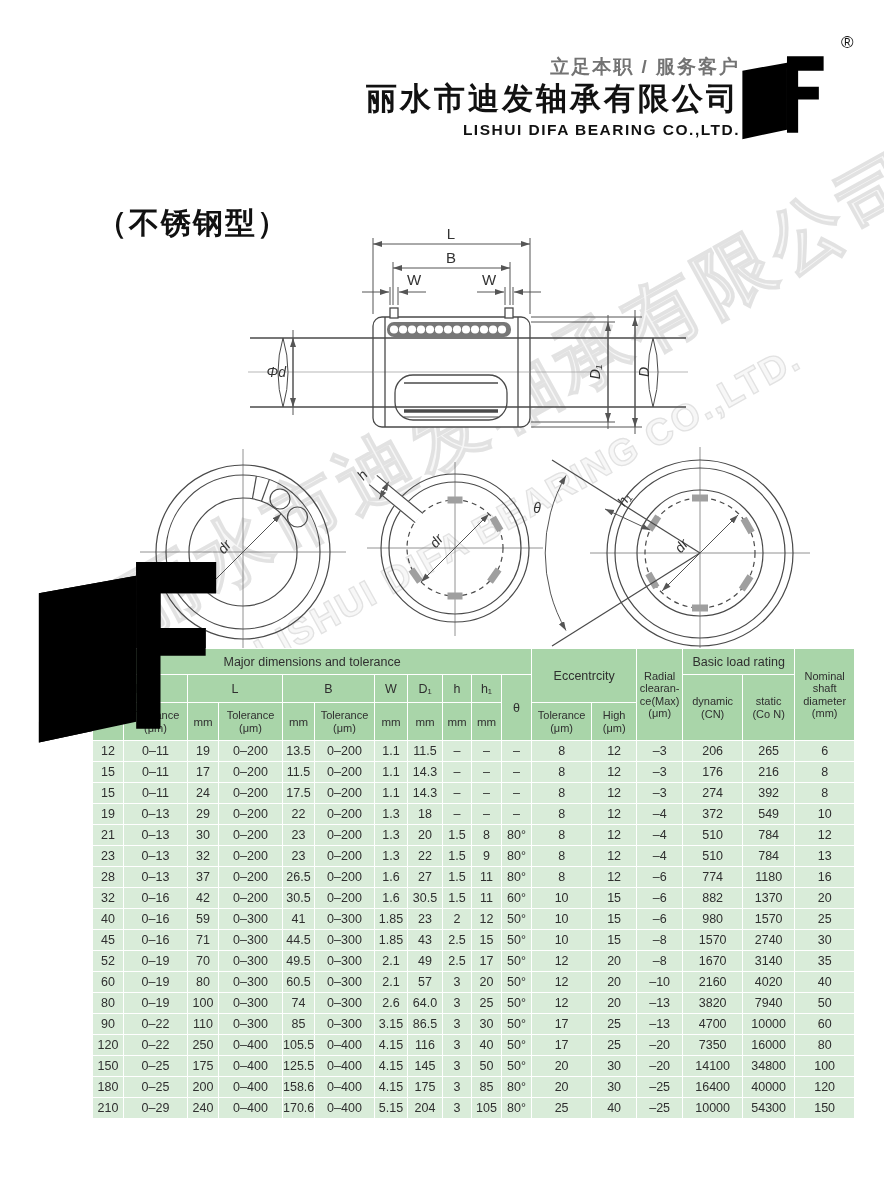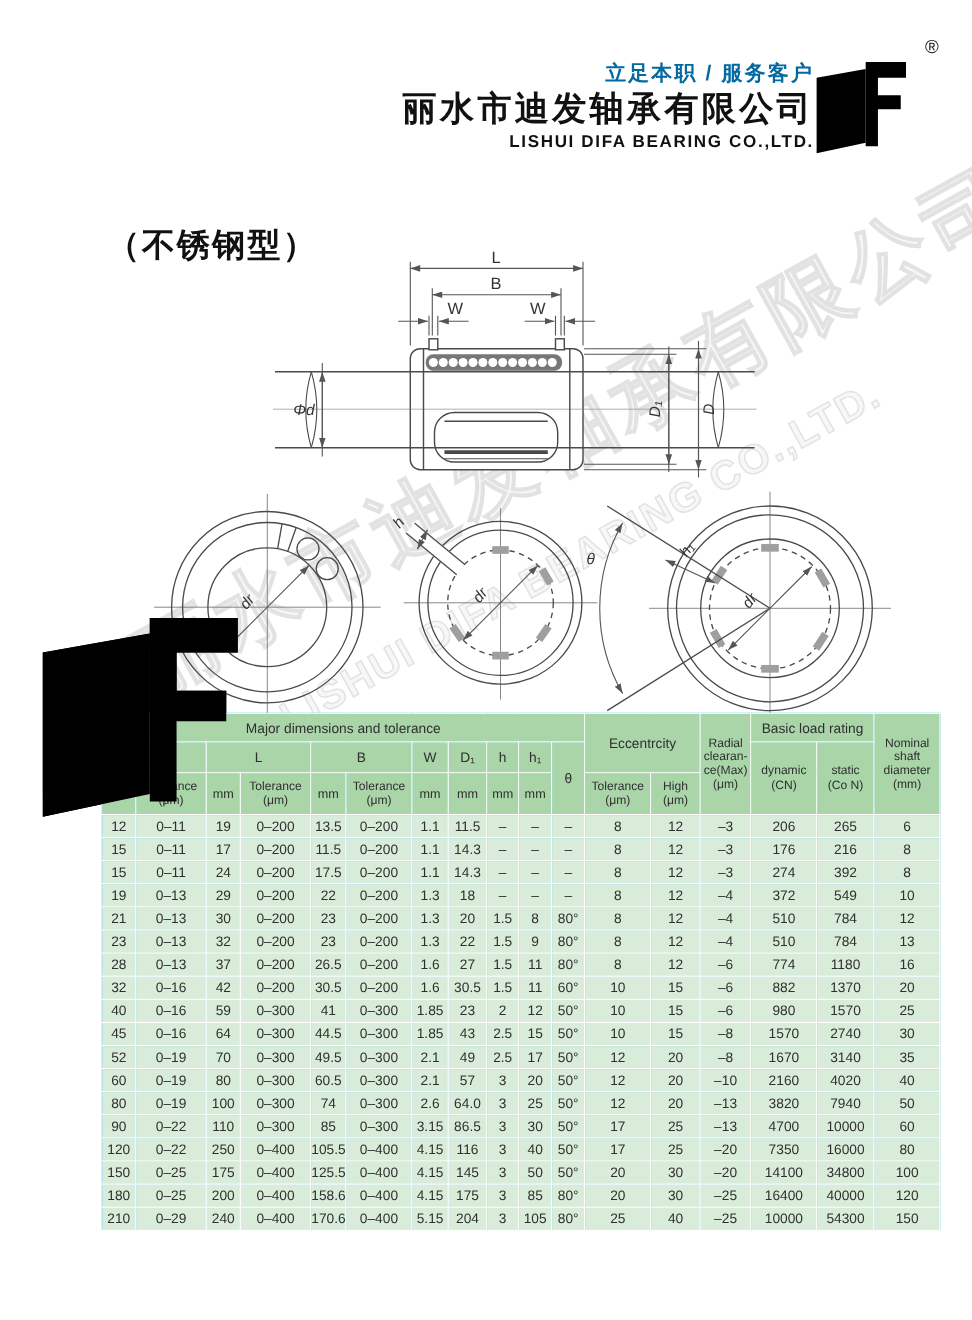--- a/index.html
+++ b/index.html
@@ -7,21 +7,21 @@
         font-family:"Liberation Sans",sans-serif;color:#333;}
   .abs{position:absolute;}
   
   .wm-text{position:absolute;z-index:0;white-space:nowrap;font-weight:bold;
            color:#f7f7f7;-webkit-text-stroke:1.3px #e2e2e2;transform-origin:0 50%;}
   .wm-cn{left:128px;top:560px;font-size:76px;letter-spacing:6px;transform:rotate(-29deg);}
   .wm-en{left:258px;top:634px;font-size:37px;letter-spacing:2px;transform:rotate(-29deg);}
   .df{position:absolute;}
   
   .tagline{right:144px;top:54px;font-size:19px;font-weight:bold;letter-spacing:2px;
-           color:#0369a1;text-align:center;z-index:2;}
+           color:#737373;text-align:center;z-index:2;}
   .company-cn{right:144px;top:78px;font-size:31px;font-weight:bold;letter-spacing:3px;
               color:#111;text-align:right;z-index:2;}
   .company-en{right:144px;top:121px;font-size:15.5px;font-weight:bold;letter-spacing:1.5px;
               color:#111;text-align:right;z-index:2;}
   .reg-mark{left:841px;top:33px;font-size:17px;color:#111;z-index:2;}
   
   .model-title{left:95px;top:170px;font-size:26px;font-weight:bold;letter-spacing:1px;
                color:#00a651;z-index:2;}
   .model-sub{left:97px;top:203px;font-size:30px;font-weight:bold;letter-spacing:2px;
              color:#111;z-index:2;}
@@ -483,21 +483,21 @@
           <td>10</td>
           <td>15</td>
           <td>–6</td>
           <td>980</td>
           <td>1570</td>
           <td>25</td>
         </tr>
         <tr>
           <td>45</td>
           <td>0–16</td>
-          <td>64</td>
+          <td>71</td>
           <td>0–300</td>
           <td>44.5</td>
           <td>0–300</td>
           <td>1.85</td>
           <td>43</td>
           <td>2.5</td>
           <td>15</td>
           <td>50°</td>
           <td>10</td>
           <td>15</td>

